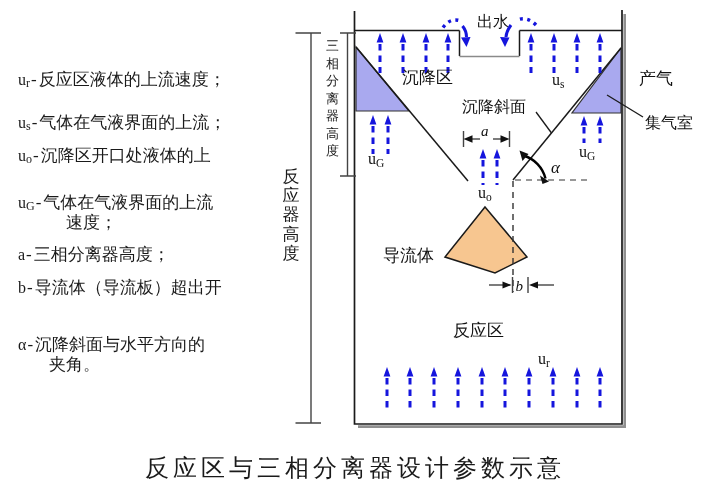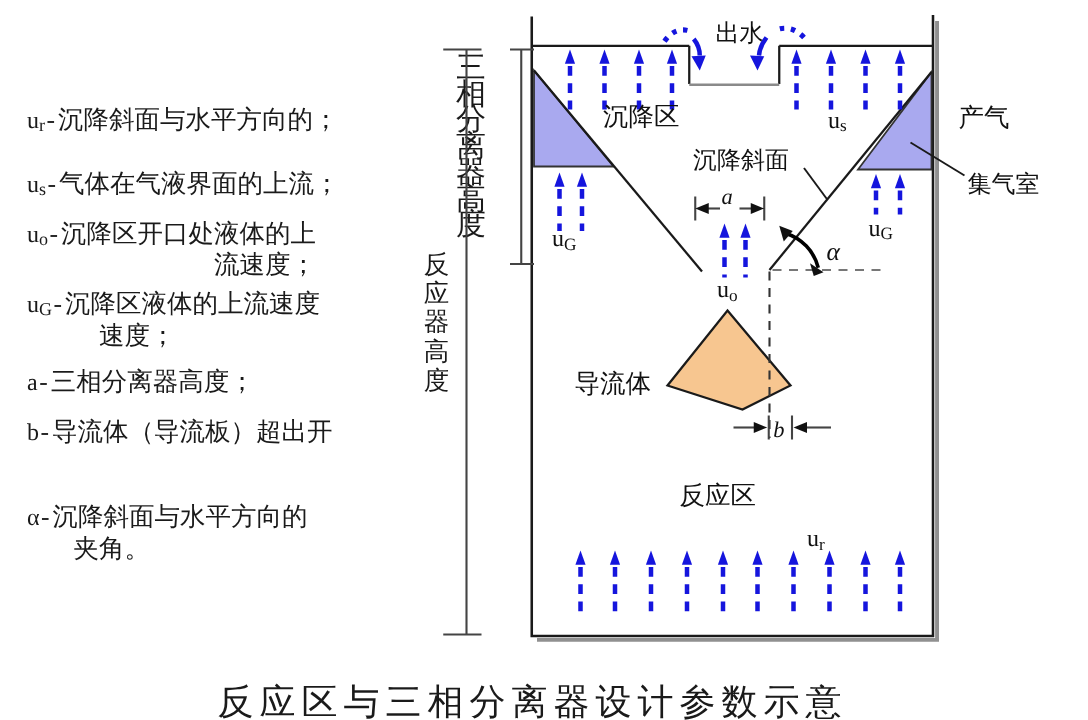--- a/index.html
+++ b/index.html
@@ -7,21 +7,21 @@
        font-family:"Liberation Serif","DejaVu Serif",serif;color:#1a1a1a;}
   #stage{position:absolute;inset:0;}
   
   #legend{position:absolute;left:0;top:0;width:290px;height:480px;}
   .legend-entry{position:absolute;left:18px;white-space:nowrap;font-size:17px;line-height:20px;}
   .legend-entry .sym{font-size:16px;}
   .legend-entry sub{font-size:12px;vertical-align:-2px;line-height:0;}
   .legend-entry .sep{padding:0 2px 0 1px;}
   
   .vlabel{position:absolute;word-break:break-all;text-align:center;}
-  #sep-height{left:304px;top:37px;width:17px;font-size:20px;line-height:17.5px;}
+  #sep-height{left:324px;top:37px;width:17px;font-size:13px;line-height:17.5px;}
   #reactor-height{left:282px;top:167px;width:18px;font-size:17px;line-height:19.2px;}
   
   #caption{position:absolute;left:145px;top:452px;width:436px;text-align:left;
            font-size:24px;font-weight:normal;letter-spacing:4px;}
   
   svg{position:absolute;inset:0;}
   .wall{stroke:var(--line);stroke-width:1.7;fill:none;}
   .line{stroke:var(--line);stroke-width:1.5;fill:none;}
   .thin{stroke:var(--line);stroke-width:1.3;fill:none;}
   .gray{stroke:#777;}
@@ -46,31 +46,30 @@
   .subt{font-size:11.5px;}
   .italic{font-style:italic;}
 </style>
 </head>
 <body>
 
 <div id="stage">
 
   <div id="legend">
       <div class="legend-entry" style="top: 70px;">
-        <div><span class="sym">u<sub>r</sub></span><span class="sep">-</span><span>沉降斜面与水平方向的；</span></div>
+        <div><span class="sym">u<sub>r</sub></span><span class="sep">-</span><span>反应区液体的上流速度；</span></div>
       </div>
       <div class="legend-entry" style="top: 113px;">
         <div><span class="sym">u<sub>s</sub></span><span class="sep">-</span><span>气体在气液界面的上流；</span></div>
       </div>
       <div class="legend-entry" style="top: 146px; text-align: right;">
         <div><span class="sym">u<sub>o</sub></span><span class="sep">-</span><span>沉降区开口处液体的上</span></div>
-        <div style="padding-left: 48px;">流速度；</div>
       </div>
       <div class="legend-entry" style="top: 193px;">
-        <div><span class="sym">u<sub>G</sub></span><span class="sep">-</span><span>沉降区液体的上流速度</span></div>
+        <div><span class="sym">u<sub>G</sub></span><span class="sep">-</span><span>气体在气液界面的上流</span></div>
         <div style="padding-left: 48px;">速度；</div>
       </div>
       <div class="legend-entry" style="top: 245px;">
         <div><span class="sym">a</span><span class="sep">-</span><span>三相分离器高度；</span></div>
       </div>
       <div class="legend-entry" style="top: 278px;">
         <div><span class="sym">b</span><span class="sep">-</span><span>导流体（导流板）超出开</span></div>
       </div>
       <div class="legend-entry" style="top: 335px;">
         <div><span class="sym">α</span><span class="sep">-</span><span>沉降斜面与水平方向的</span></div>

